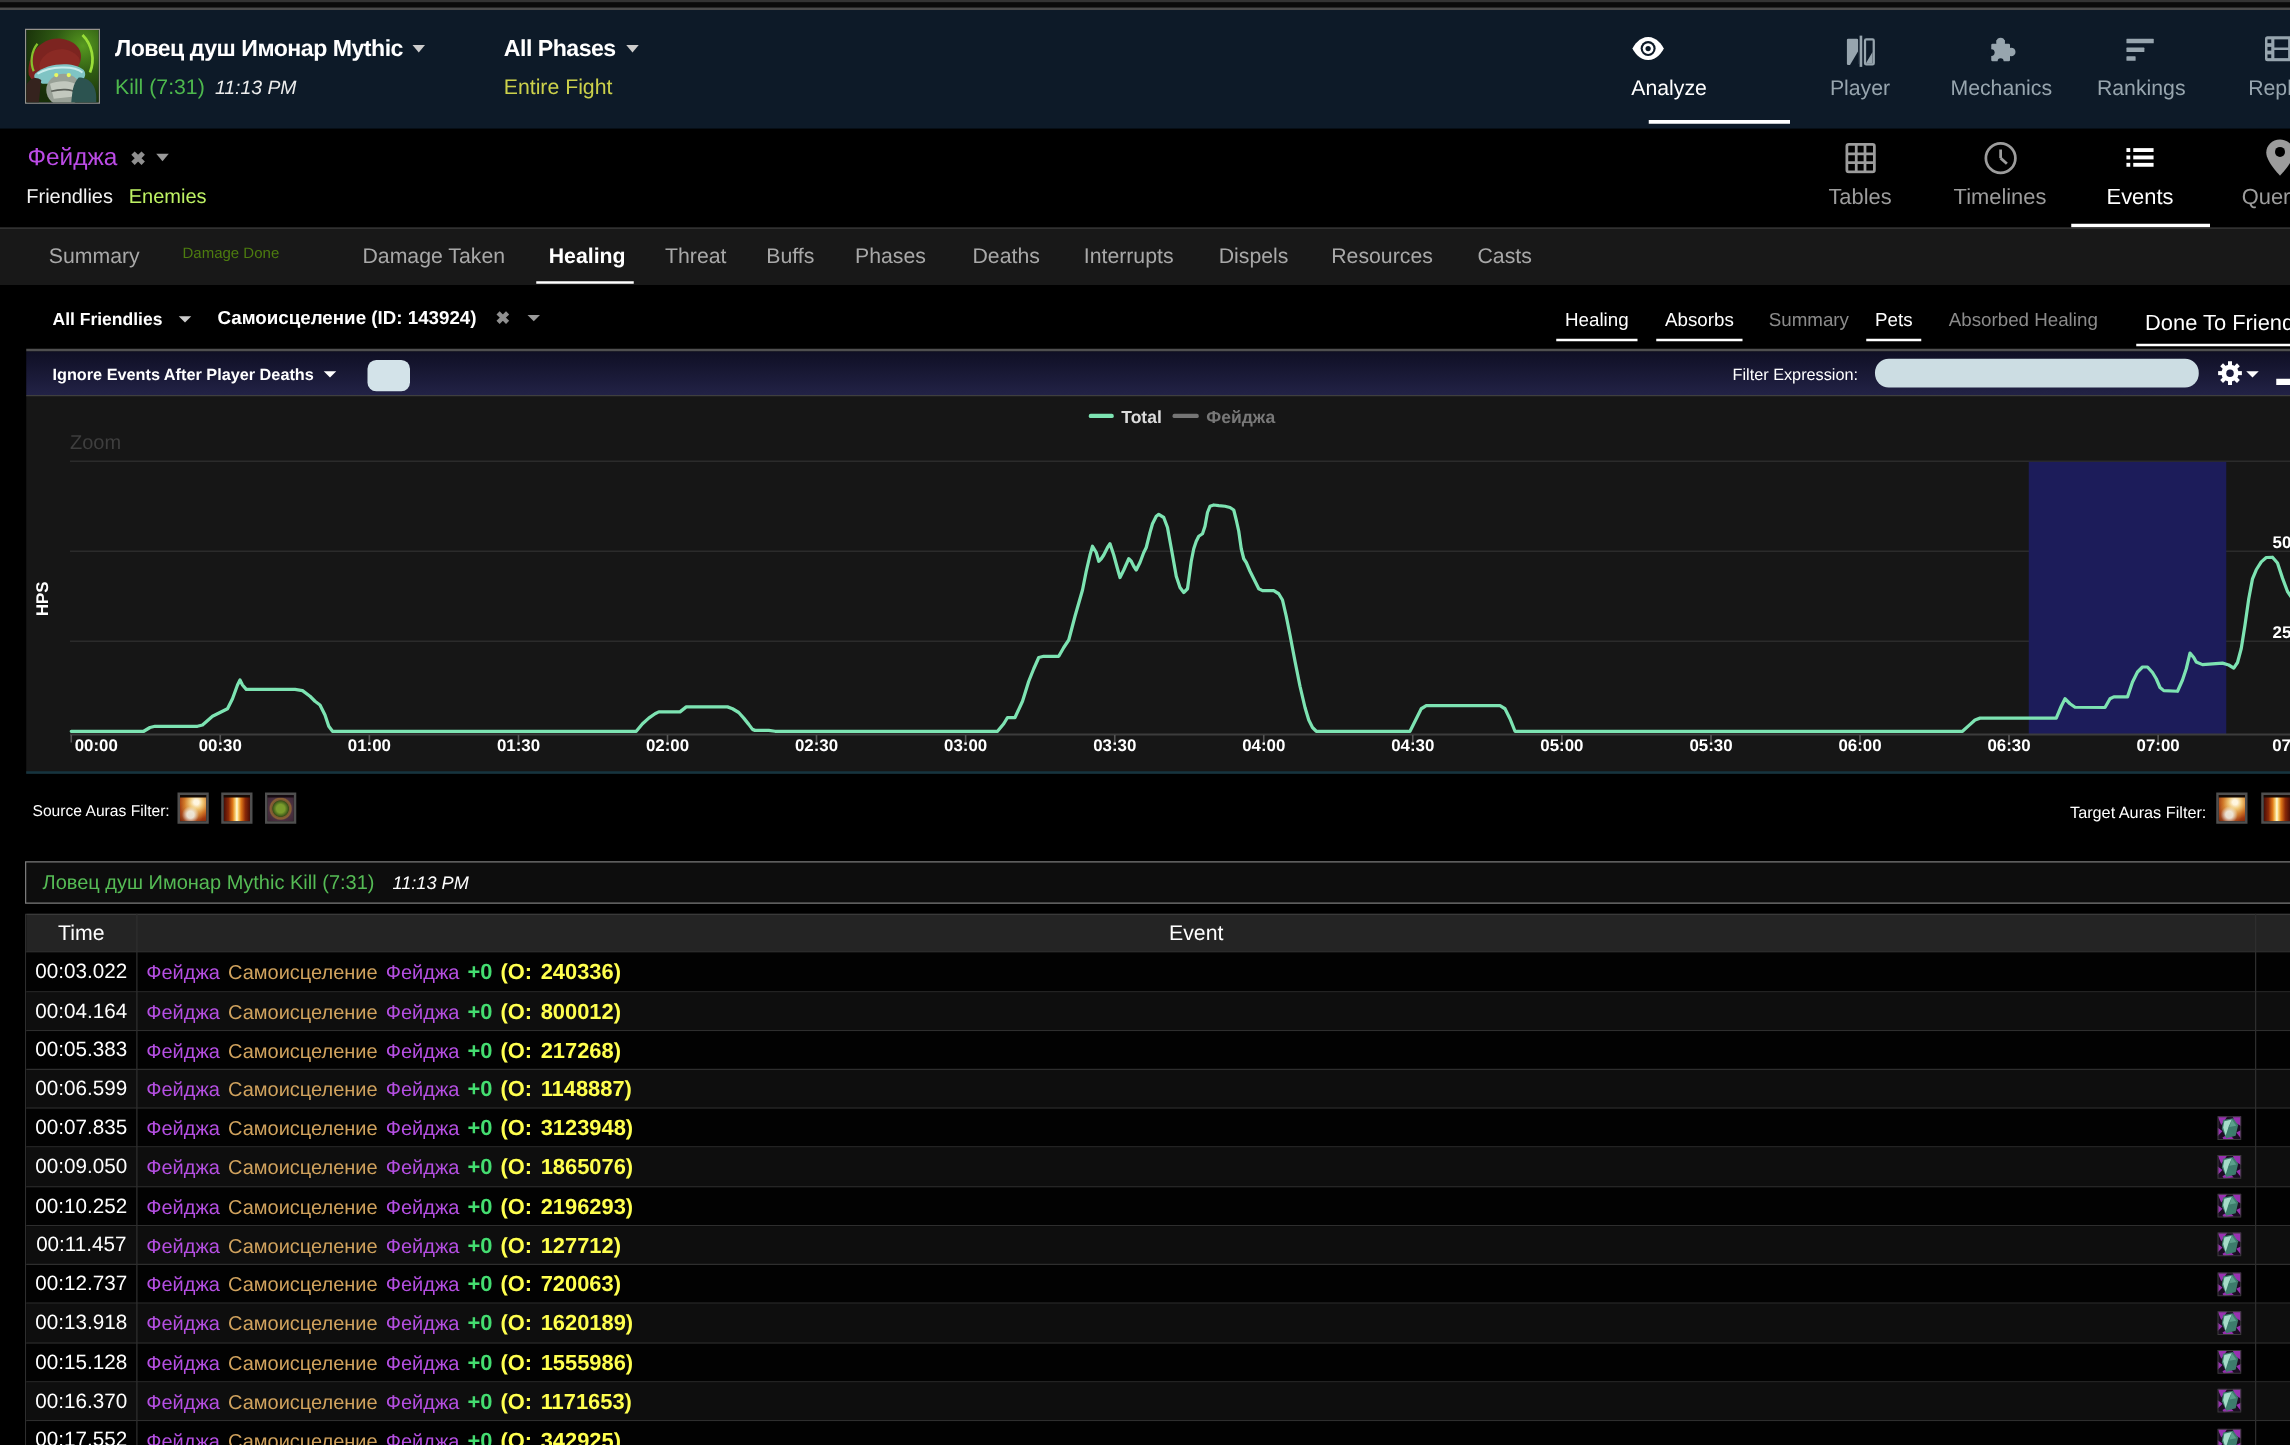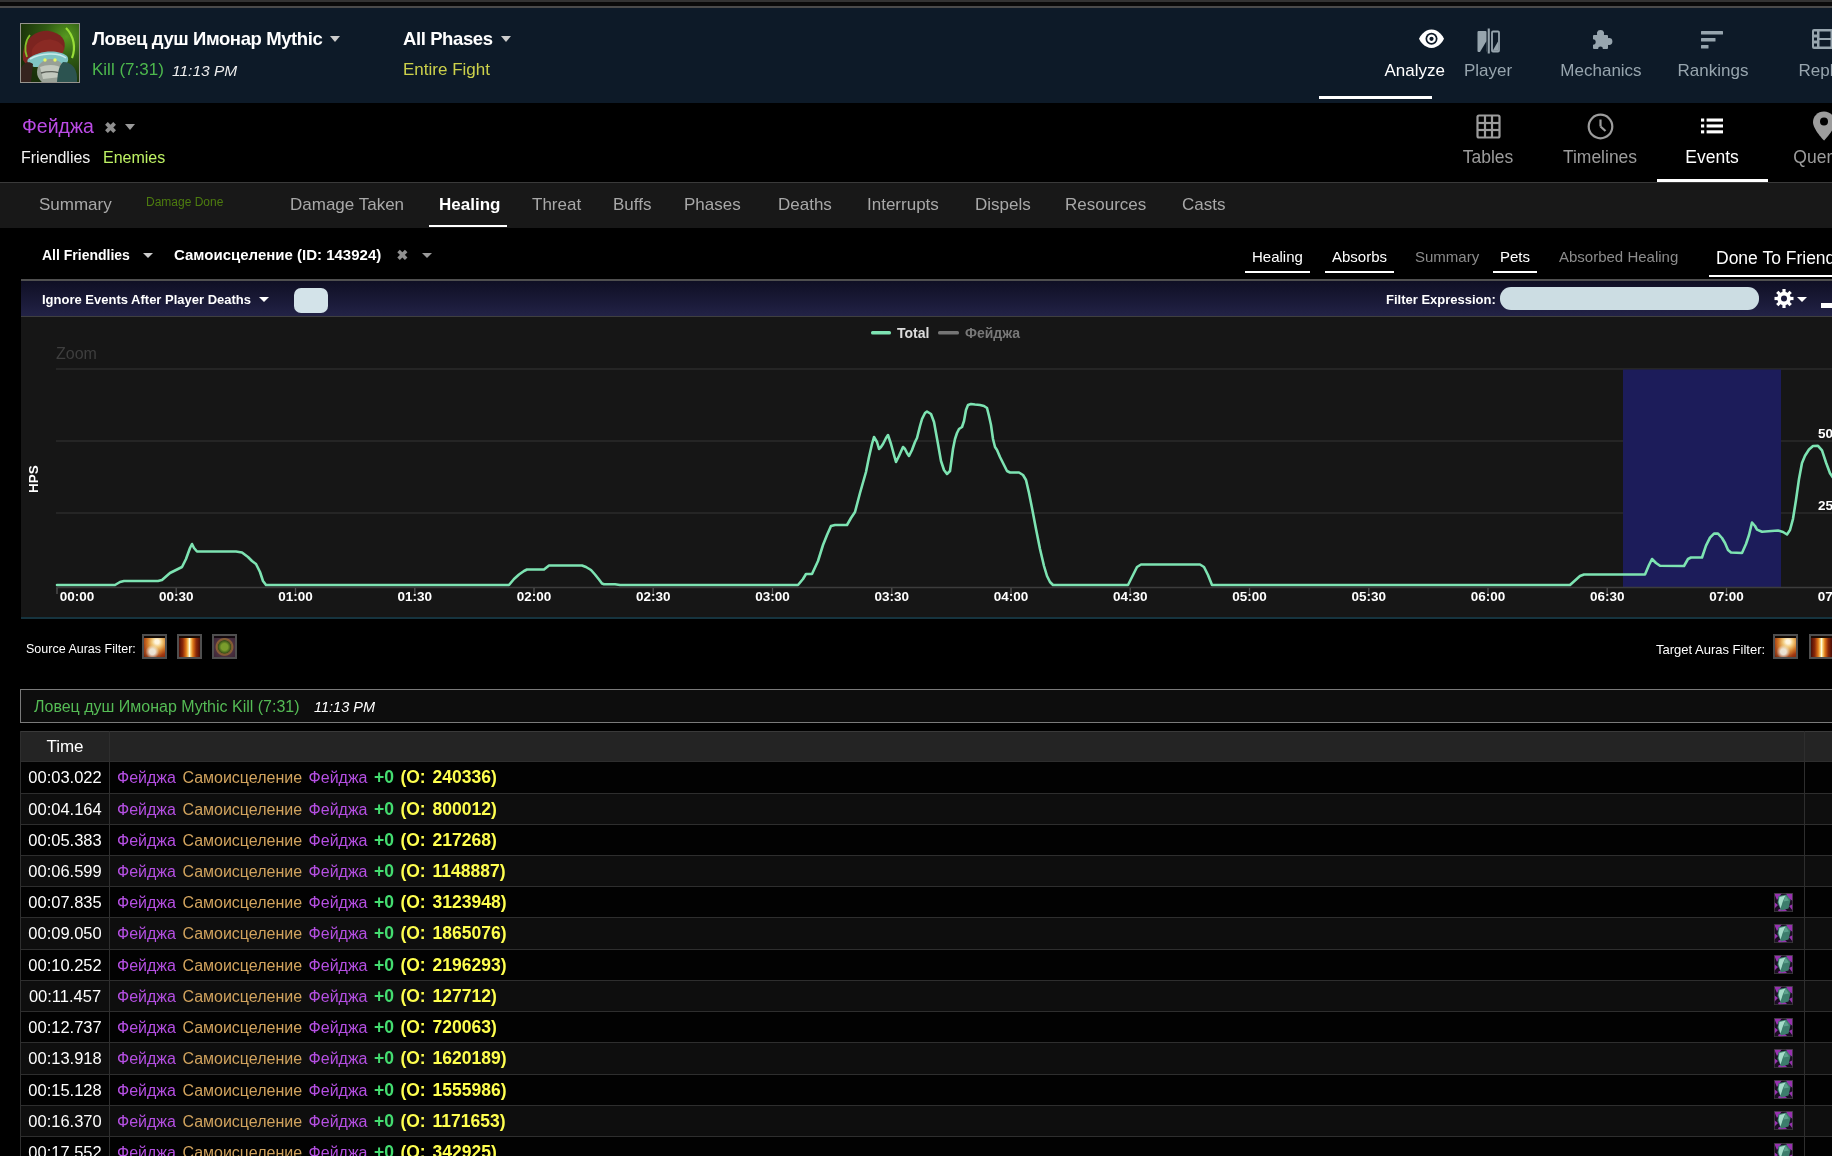--- a/index.html
+++ b/index.html
@@ -34,21 +34,21 @@
           <circle cx="34" cy="36" r="1.7" fill="#e8f860"></circle>
           <path d="M45 4 C53 12 55 24 51 34" fill="none" stroke="#9ade38" stroke-width="2.2"></path>
           <path d="M9 11 C4 17 3 26 6 33" fill="none" stroke="#86c02c" stroke-width="1.8"></path>
         </svg>
       </div>
   <div class="abs" style="left:92px;top:20px;font-size:18.5px;font-weight:bold;letter-spacing:-0.4px;color:#fff;white-space:nowrap">Ловец душ Имонар Mythic<span style="display:inline-block;vertical-align:middle;width:0;height:0;border-left:5.5px solid transparent;border-right:5.5px solid transparent;border-top:6.0px solid #ccc;margin-left:8px;margin-top:-2px"></span></div>
   <div class="abs" style="left:92px;top:52px;font-size:17px;color:#4db84d">Kill (7:31)</div>
   <div class="abs" style="left:172px;top:54px;font-size:15.5px;font-style:italic;color:#ededed">11:13 PM</div>
   <div class="abs" style="left:403px;top:20px;font-size:18.5px;font-weight:bold;letter-spacing:-0.4px;color:#fff;white-space:nowrap">All Phases<span style="display:inline-block;vertical-align:middle;width:0;height:0;border-left:5.5px solid transparent;border-right:5.5px solid transparent;border-top:6.0px solid #ccc;margin-left:8px;margin-top:-2px"></span></div>
   <div class="abs" style="left:403px;top:52px;font-size:17px;color:#ccd14b">Entire Fight</div>
-  <div style="position:absolute;left:1305px;top:20px;width:140px;text-align:right">
+  <div style="position:absolute;left:1305px;top:20px;width:140px;text-align:left">
 <div style="height:26px"><svg width="27" height="22" viewBox="0 0 27 22">
             <path d="M13.5 1.5 C6.5 1.5 2 8.3 1 10.8 C2 13.3 6.5 20 13.5 20 C20.5 20 25 13.3 26 10.8 C25 8.3 20.5 1.5 13.5 1.5 Z" fill="#fff"></path>
             <circle cx="13.5" cy="10.8" r="6" fill="#0d1a28"></circle>
             <circle cx="13.5" cy="10.8" r="4.3" fill="#fff"></circle>
             <circle cx="13.5" cy="10.8" r="2.1" fill="#0d1a28"></circle>
           </svg></div>
 <div style="font-size:17px;color:#fff;margin-top:7px;font-weight:normal">Analyze</div>
       </div>
   <div style="position:absolute;left:1418px;top:20px;width:140px;text-align:center">
 <div style="height:26px"><svg width="23" height="26" viewBox="0 0 23 26">
@@ -181,21 +181,21 @@
   <span style="position:absolute;left:1325px;top:20px;font-size:15px;color:#fff;padding:0 7px 6px 7px;border-bottom:2px solid #fff">Absorbs</span>
   <span style="position:absolute;left:1408px;top:20px;font-size:15px;color:#8b8b8b;padding:0 7px">Summary</span>
   <span style="position:absolute;left:1493px;top:20px;font-size:15px;color:#fff;padding:0 7px 6px 7px;border-bottom:2px solid #fff">Pets</span>
   <span style="position:absolute;left:1552px;top:20px;font-size:15px;color:#8b8b8b;padding:0 7px">Absorbed Healing</span>
   <span style="position:absolute;left:1709px;top:20px;font-size:17.5px;color:#fff;padding:0 7px 6px 7px;border-bottom:2px solid #fff">Done To Friendlies</span>
 </div>
 
 <div class="abs" style="left:21px;top:279px;width:1878px;height:37px;border-top:2px solid #4f4f4f;background:linear-gradient(180deg,#0f0f24,#222246);box-sizing:border-box">
   <div class="abs" style="left:21px;top:11px;font-size:13px;font-weight:bold;color:#fff;white-space:nowrap">Ignore Events After Player Deaths<span style="display:inline-block;vertical-align:middle;width:0;height:0;border-left:5px solid transparent;border-right:5px solid transparent;border-top:5.5px solid #fff;margin-left:8px;margin-top:-2px"></span></div>
   <div class="abs" style="left:273px;top:7px;width:34px;height:25px;background:#d3e3e9;border-radius:7px"></div>
-  <div class="abs" style="left:1365px;top:11px;font-size:13px;font-weight:bold;color:#fff">Filter Expression:</div>
+  <div class="abs" style="left:1365px;top:11px;font-size:13px;font-weight:normal;color:#fff">Filter Expression:</div>
   <div class="abs" style="left:1479px;top:6px;width:259px;height:23px;background:#ccdde3;border-radius:11px"></div>
   <div class="abs" style="left:1752px;top:7px"><svg width="22" height="21" viewBox="0 0 22 21">
           <g fill="#fff">
             <circle cx="11" cy="10.5" r="6.8"></circle>
             <g transform="rotate(0 11 10.5)">
               <rect x="9.4" y="1" width="3.2" height="19"></rect>
             </g>
             <g transform="rotate(45 11 10.5)">
               <rect x="9.4" y="1" width="3.2" height="19"></rect>
             </g>
@@ -284,20 +284,21 @@
 </div>
 
 <div class="abs" style="left:20px;top:689px;width:1880px;height:34px;border:1.5px solid #7a7a7a;background:#0d0d0d;box-sizing:border-box">
   <span class="abs" style="left:13px;top:8px;font-size:16px;color:#55bb55">Ловец душ Имонар Mythic Kill (7:31)</span>
   <span class="abs" style="left:293px;top:9px;font-size:14.5px;font-style:italic;color:#fff">11:13 PM</span>
 </div>
 
 <div class="abs" style="left:20px;top:731px;width:1880px;border-left:1px solid #2e2e2e;border-right:1px solid #2e2e2e;box-sizing:content-box">
   <div style="position:relative;height:31.4px;background:#242424;border-top:1px solid #3a3a3a;border-bottom:1px solid #2e2e2e;box-sizing:border-box">
     <div style="position:absolute;left:0;top:0;width:88px;height:30px;line-height:30px;text-align:center;color:#fff;font-size:17px">Time</div>
+    <div style="position:absolute;left:89px;top:0;width:1694px;height:30px;line-height:30px;text-align:center;color:#fff;font-size:17px">Event</div>
   </div>
   <div style="position:relative;height:31.23px;box-sizing:border-box;border-bottom:1px solid #2e2e2e;background:#020202;font-size:16.5px">
 <div style="position:absolute;left:0;top:0;width:88px;height:30px;line-height:30px;text-align:center;color:#fff">00:03.022</div>
 <div style="position:absolute;left:96px;top:0;height:30px;line-height:30px;white-space:nowrap;font-size:16px;word-spacing:2px"><span style="color:#b54fe2">Фейджа</span> <span style="color:#d1a35e">Самоисцеление</span> <span style="color:#b54fe2">Фейджа</span> <span style="color:#44dd70;font-weight:bold;font-size:17.5px">+0</span> <span style="color:#ffff4e;font-weight:bold;font-size:17.5px">(O: 240336)</span></div>
 </div>
 <div style="position:relative;height:31.23px;box-sizing:border-box;border-bottom:1px solid #2e2e2e;background:#0e0e0e;font-size:16.5px">
 <div style="position:absolute;left:0;top:0;width:88px;height:30px;line-height:30px;text-align:center;color:#fff">00:04.164</div>
 <div style="position:absolute;left:96px;top:0;height:30px;line-height:30px;white-space:nowrap;font-size:16px;word-spacing:2px"><span style="color:#b54fe2">Фейджа</span> <span style="color:#d1a35e">Самоисцеление</span> <span style="color:#b54fe2">Фейджа</span> <span style="color:#44dd70;font-weight:bold;font-size:17.5px">+0</span> <span style="color:#ffff4e;font-weight:bold;font-size:17.5px">(O: 800012)</span></div>
 </div>
 <div style="position:relative;height:31.23px;box-sizing:border-box;border-bottom:1px solid #2e2e2e;background:#020202;font-size:16.5px">

